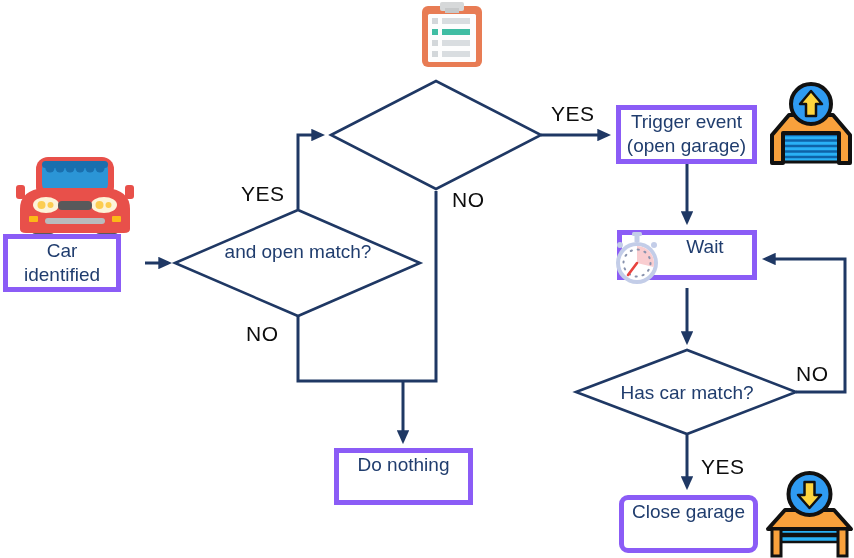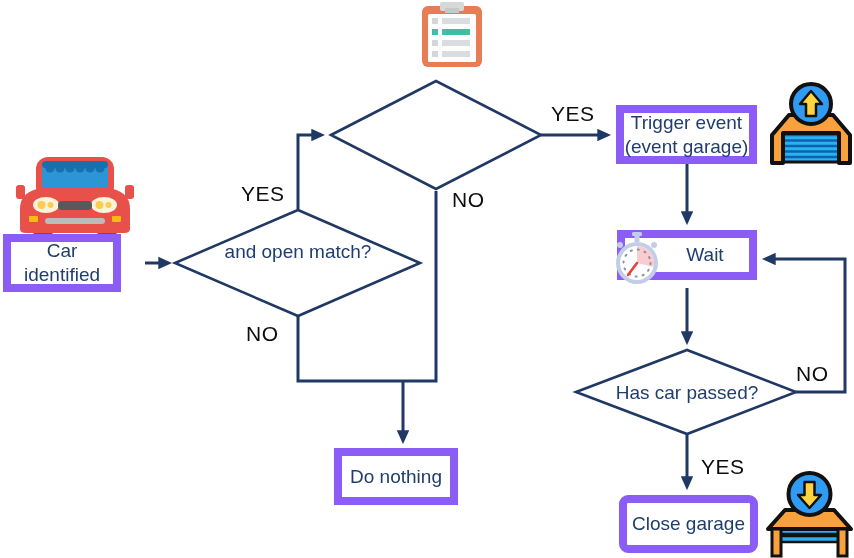--- a/index.html
+++ b/index.html
@@ -2,22 +2,22 @@
 <html><head>
 <meta charset="utf-8">
 <style>
   html,body{margin:0;padding:0;background:#ffffff;}
   .canvas{
     position:relative;width:854px;height:558px;background:#ffffff;overflow:hidden;
     font-family:"Liberation Sans", sans-serif;
   }
   .canvas svg.layer{position:absolute;left:0;top:0;}
   .node{
-    position:absolute;background:#ffffff;border:8px solid #8b5cf6;
-    display:flex;align-items:center;justify-content:center;
+    position:absolute;background:#ffffff;border:5px solid #8b5cf6;
+    display:flex;justify-content:center;
     color:#203d6e;font-size:19px;line-height:24px;text-align:center;
     box-sizing:border-box;
   }
   .diamond-label{
     position:absolute;color:#203d6e;font-size:19px;line-height:23px;
     text-align:center;pointer-events:none;
   }
   .edge-label{
     position:absolute;color:#0d0d0d;font-weight:400;font-size:21px;line-height:22px;
     letter-spacing:0.5px;
@@ -54,40 +54,40 @@
     </g>
   </svg>
 
   <div class="node" style="left:3px;top:234px;width:118px;height:58px;">
     <span>Car identified</span>
   </div>
 
   <div class="node" style="left:616px;top:105px;width:141px;height:59px;">
     <span>
       <span style="display:block">Trigger event</span>
-      <span style="display:block">(event garage)</span>
+      <span style="display:block">(open garage)</span>
     </span>
   </div>
 
   <div class="node" style="left:617px;top:230px;width:140px;height:50px;padding-left:36px;">
     <span>Wait</span>
   </div>
 
-  <div class="node" style="left:334px;top:448px;width:124px;height:57px;">
+  <div class="node" style="left:334px;top:448px;width:139px;height:57px;">
     <span>Do nothing</span>
   </div>
 
   <div class="node" style="left:619px;top:495px;width:139px;height:58px;border-radius:9px;">
     <span>Close garage</span>
   </div>
 
   <div class="diamond-label" style="left:188px;top:240px;width:220px;">
     <span style="display:block">and open match?</span>
   </div>
-  <div class="diamond-label" style="left:587px;top:381px;width:200px;">Has car passed?</div>
+  <div class="diamond-label" style="left:587px;top:381px;width:200px;">Has car match?</div>
 
   <div class="edge-label" style="left:241px;top:183px;">YES</div>
   <div class="edge-label" style="left:246px;top:323px;">NO</div>
   <div class="edge-label" style="left:551px;top:103px;">YES</div>
   <div class="edge-label" style="left:452px;top:189px;">NO</div>
   <div class="edge-label" style="left:701px;top:456px;">YES</div>
   <div class="edge-label" style="left:796px;top:363px;">NO</div>
 
   <svg class="icon" style="left:16px;top:157px;" width="118" height="77" viewBox="0 0 118 77">
     <rect x="16" y="66" width="22" height="11" rx="3" fill="#58595b"></rect>

